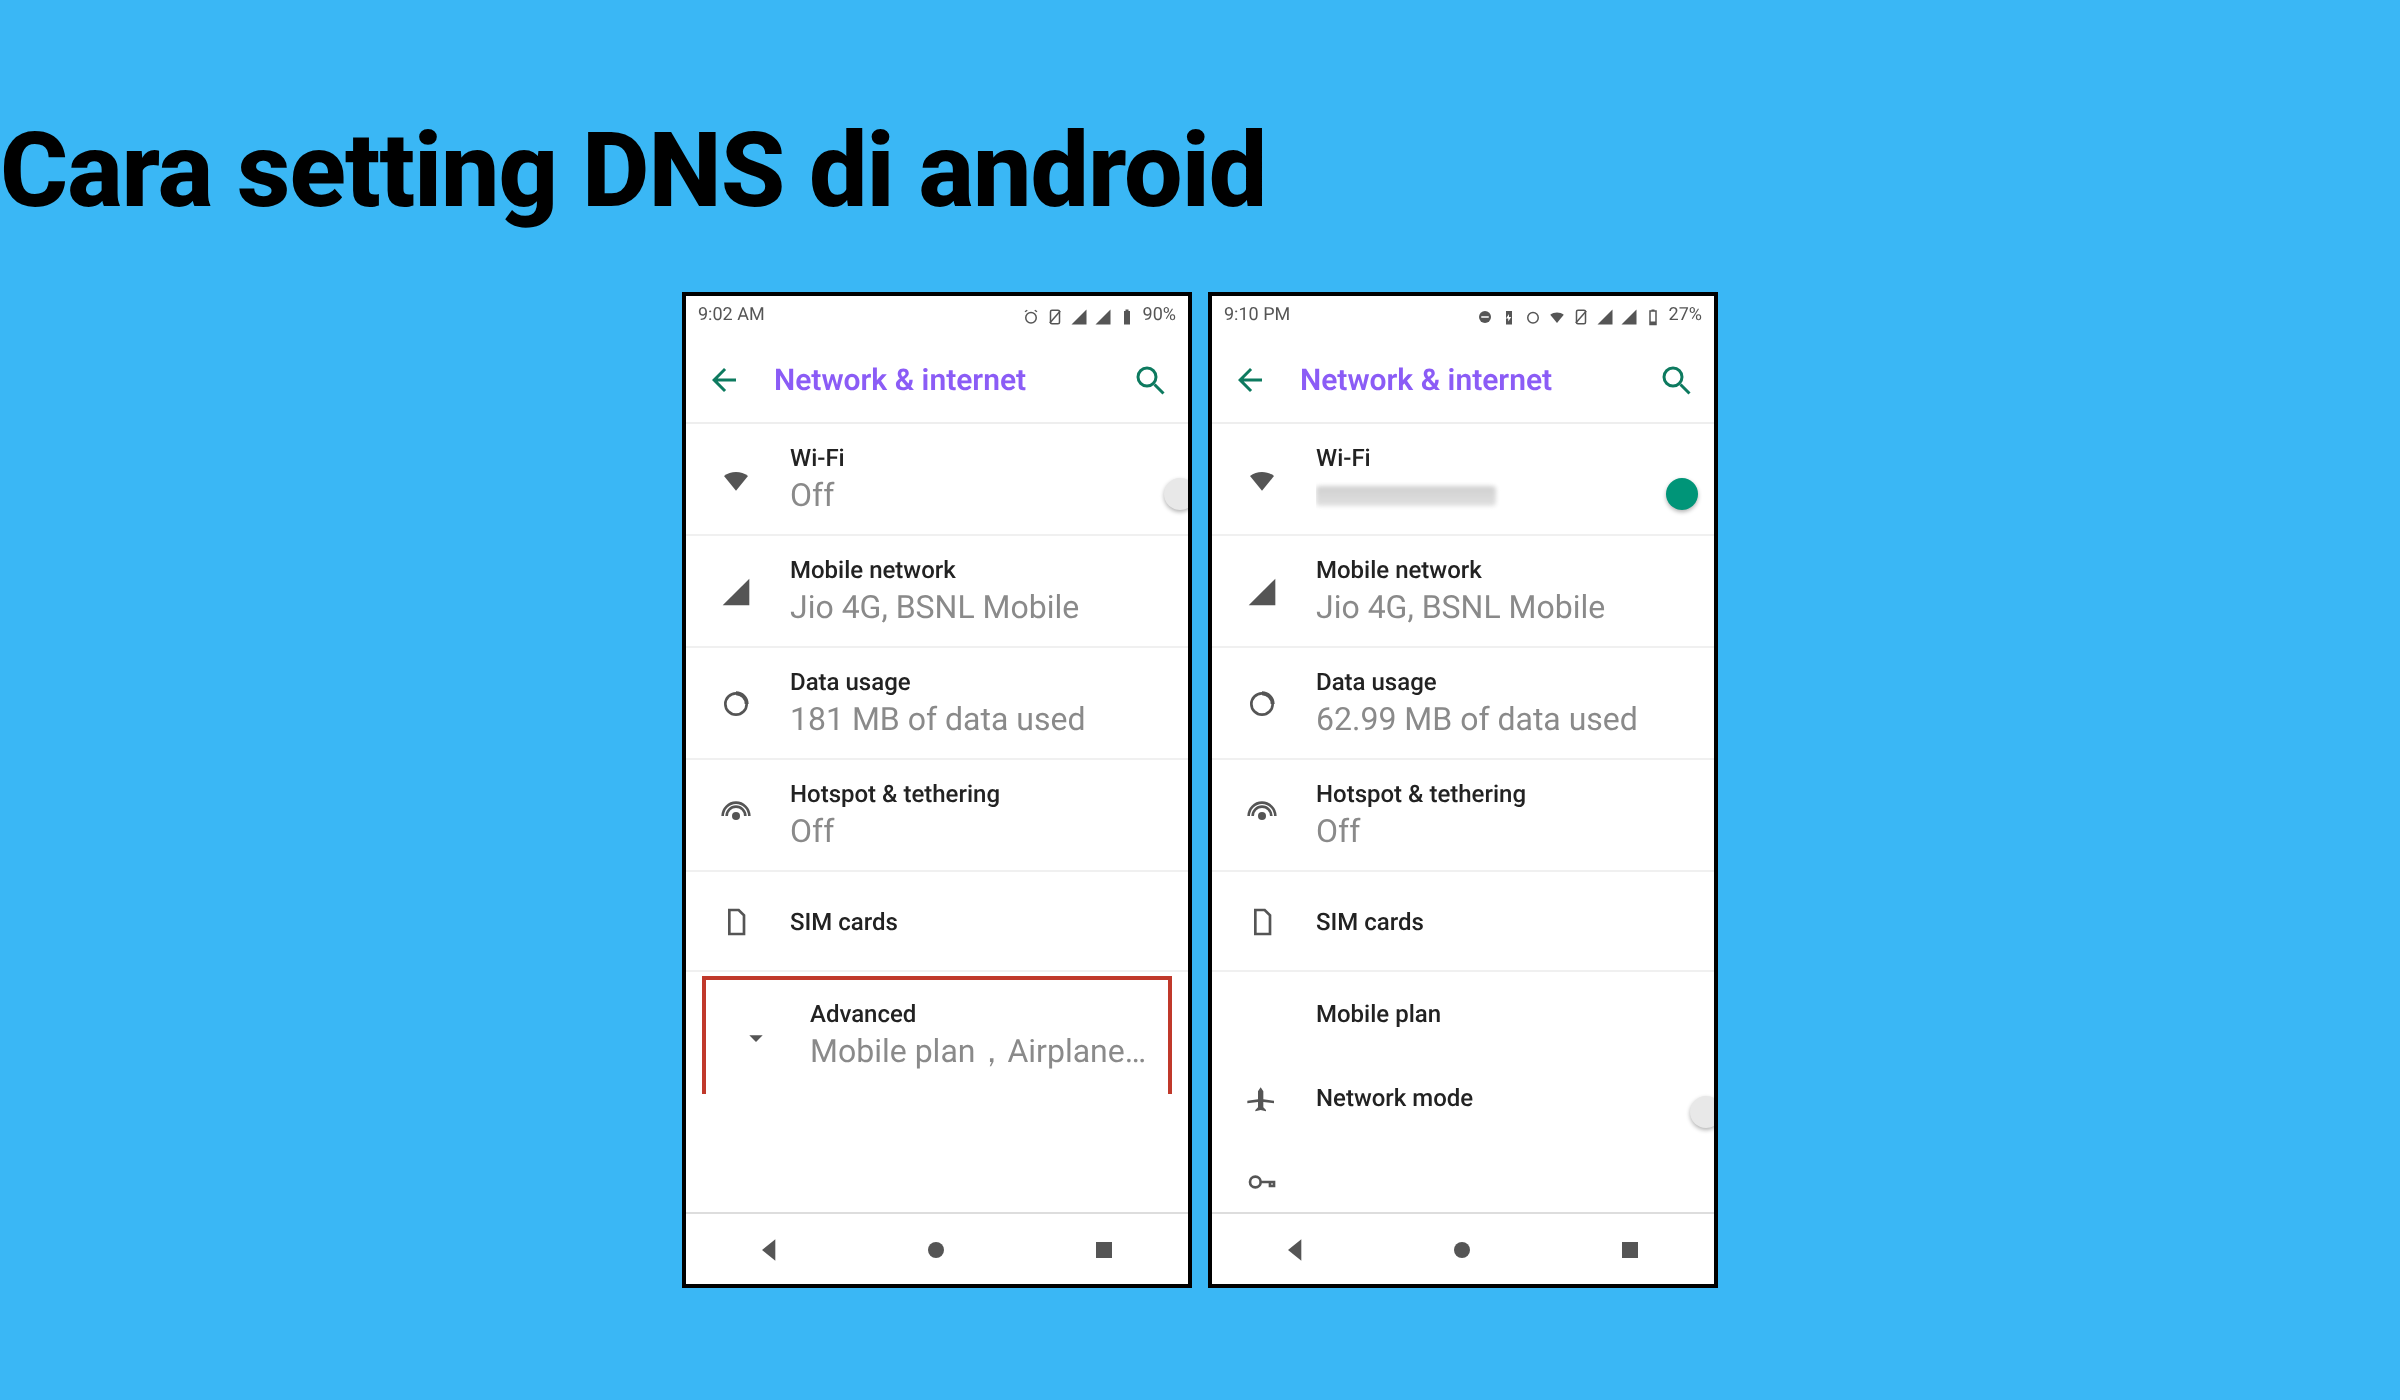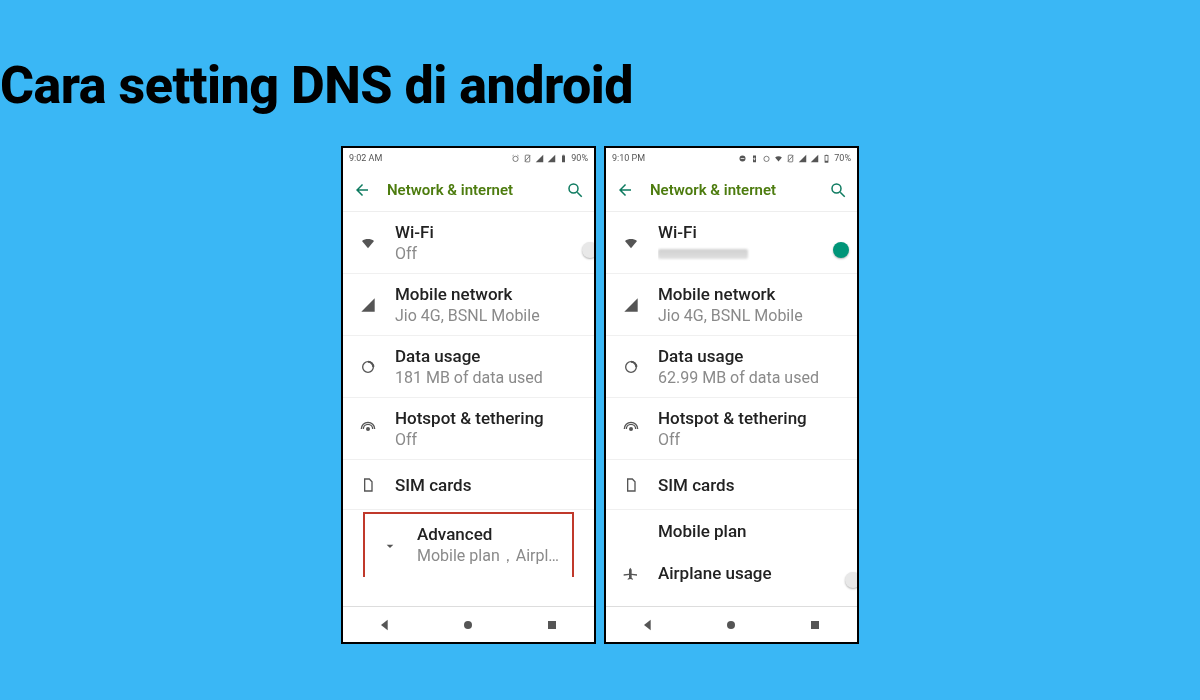--- a/index.html
+++ b/index.html
@@ -49,21 +49,21 @@
   .statusbar .right { display: flex; align-items: center; gap: 3px; }
   .sb-icon { width: 9px; height: 9px; display: inline-block; }
   .sb-icon svg { width: 100%; height: 100%; display: block; }
   
   .appbar {
     height: 44px;
     display: flex;
     align-items: center;
     padding: 0 10px;
     gap: 16px;
-    color: #4d7c0f;
+    color: #8b5cf6;
     border-bottom: 1px solid #eee;
   }
   .appbar .back svg, .appbar .search svg { width: 18px; height: 18px; display:block; fill:#0d7a5f; }
   .appbar .title {
     flex: 1;
     font-size: 15px;
     font-weight: 600;
   }
   
   .list { flex: 1; overflow: hidden; }
@@ -83,40 +83,40 @@
     align-items: center;
     color: #555;
     flex-shrink: 0;
   }
   .row .ico svg { width: 16px; height: 16px; fill: #555; }
   .row .txt {
     flex: 1;
     padding-left: 14px;
     overflow: hidden;
   }
-  .row .txt .lbl { font-size: 17px; color: #222; font-weight: 500; }
+  .row .txt .lbl { font-size: 12px; color: #222; font-weight: 500; }
   .row .txt .sub { font-size: 16px; color: #8a8a8a; margin-top: 2px; white-space: nowrap; overflow: hidden; text-overflow: ellipsis;}
   .row .txt.noicon { padding-left: 40px; }
   .row .tail { flex-shrink:0; }
   
   .switch {
     width: 28px; height: 14px; border-radius: 7px; position: relative;
   }
   .switch.off { background:#bdbdbd; }
   .switch.off::after {
     content:""; position:absolute; width:16px; height:16px; background:#e8e8e8;
     border-radius:50%; top:-1px; left:-2px; box-shadow:0 1px 2px rgba(0,0,0,.3);
   }
   .switch.on { background:#7fd3bf; }
   .switch.on::after {
     content:""; position:absolute; width:16px; height:16px; background:#009578;
     border-radius:50%; top:-1px; right:-2px; box-shadow:0 1px 2px rgba(0,0,0,.3);
   }
   
-  .hl { border: 2px solid #c0392b; margin: 2px 20px; }
+  .hl { border: 2px solid #c0392b; margin: 2px 8px; }
   
   .blurred {
     display:inline-block; width: 90px; height: 10px;
     background: linear-gradient(#d0d0d0,#e0e0e0); filter: blur(1px); border-radius:2px;
   }
   
   .navbar {
     height: 36px;
     border-top: 1px solid #ddd;
     display:flex; justify-content: space-around; align-items:center;
@@ -317,21 +317,21 @@
               <path d="M2 22L22 2V22z" fill="#555"></path>
             </svg>
           </span>
         <span class="sb-icon">
             <svg viewBox="0 0 24 24">
               <rect x="8" y="4" width="8" height="18" fill="none" stroke="#555" stroke-width="2"></rect>
               <rect x="8" y="18" width="8" height="4" fill="#555"></rect>
               <rect x="10" y="2" width="4" height="2" fill="#555"></rect>
             </svg>
           </span>
-        <span>70%</span>
+        <span>27%</span>
       </span>
     </div>
     <div class="appbar">
       <span class="back">
           <svg viewBox="0 0 24 24">
             <path d="M20 11H7.8l5.6-5.6L12 4l-8 8 8 8 1.4-1.4L7.8 13H20z"></path>
           </svg>
         </span>
       <span class="title">Network &amp; internet</span>
       <span class="search">
@@ -411,21 +411,21 @@
         </span>
       </div>
 
       <div class="row no-border" style="min-height:42px">
         <span class="ico">
             <svg viewBox="0 0 24 24">
               <path d="M21 14l-8-1V7l-2-3-2 3v6l-8 1v2l8-1v4l-2 2v1l4-1 4 1v-1l-2-2v-4l8 1z"></path>
             </svg>
           </span>
         <span class="txt">
-          <div class="lbl">Airplane usage</div>
+          <div class="lbl">Network mode</div>
         </span>
         <span class="tail"><span class="switch off"></span></span>
       </div>
 
       <div class="row no-border" style="min-height:42px">
         <span class="ico">
             <svg viewBox="0 0 24 24">
               <circle cx="7" cy="12" r="4" fill="none" stroke="#555" stroke-width="2"></circle>
               <path d="M11 12h10v3h-3v-3" fill="none" stroke="#555" stroke-width="2"></path>
             </svg>

